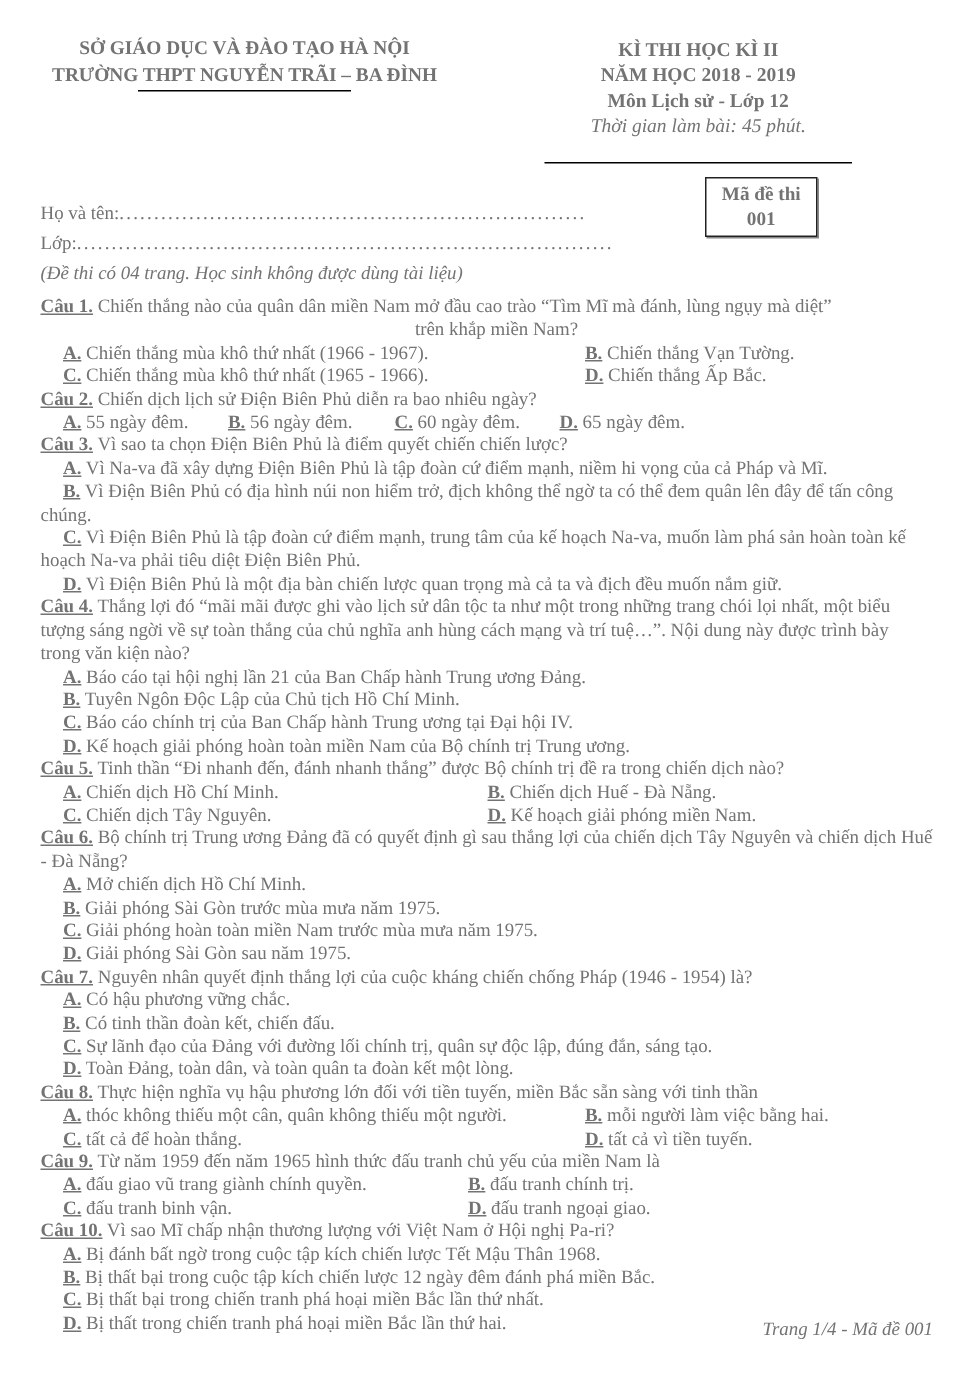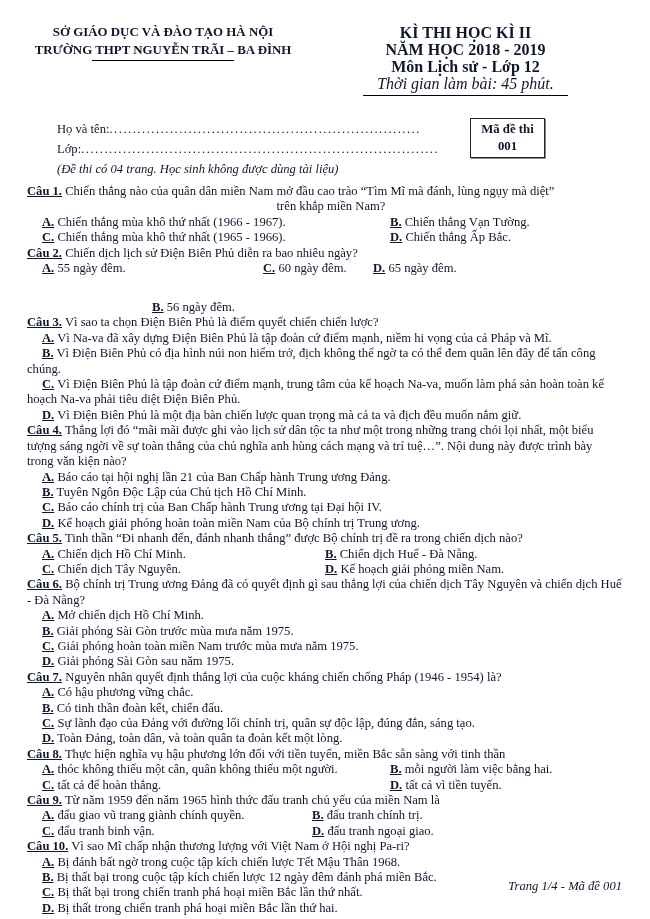--- a/index.html
+++ b/index.html
@@ -1,53 +1,53 @@
 <!DOCTYPE html>
 <html><head>
 <meta charset="utf-8">
 <style>
   html,body{margin:0;padding:0;background:#fff;}
   .page{
-    position:relative;width:650px;height:919px;background:#fff;color:#0f172a;
+    position:relative;width:650px;height:919px;background:#fff;color:#737373;
     font-family:"Liberation Serif","DejaVu Serif",serif;
     font-size:12.6px;line-height:15.4px;overflow:hidden;
   }
   b{font-weight:bold;text-decoration:underline;}
   
   .header{display:flex;padding:24px 27px 0 27px;}
   .hl{width:272px;text-align:center;font-weight:bold;font-size:12.9px;line-height:17.5px;}
   .hl-rule{width:142px;height:0;border-top:1.3px solid #000;margin:1px auto 0 auto;}
   .exam-type{margin-top:15px;}
   .hgap{width:64px;}
-  .hr-block{width:205px;text-align:center;font-size:16px;line-height:17px;border-bottom:1.3px solid #000;padding-bottom:3px;height:fit-content;}
+  .hr-block{width:205px;text-align:center;font-size:13px;line-height:17px;border-bottom:1.3px solid #000;padding-bottom:16px;height:fit-content;}
   .hb{font-weight:bold;}
   .duration{font-style:italic;}
   
   .code-box{
     position:absolute;left:470px;top:118px;width:73px;height:36px;
     border:1.3px solid #222;box-shadow:1px 1px 0 #888;
     text-align:center;font-weight:bold;font-size:12.8px;line-height:17px;padding-top:2px;background:#fff;
   }
   
-  .info{padding:26px 12px 0 27px;margin-left:30px;}
+  .info{padding:26px 12px 0 27px;}
   .info-line{height:20px;white-space:nowrap;overflow:hidden;}
   .dots{letter-spacing:1.5px;}
   .note{font-style:italic;height:18px;}
   
   .questions{padding:4px 28px 0 27px;}
   .q-text{}
   .q-cont{margin-left:13px;text-align:center;}
   .opt{text-indent:15px;}
   .opt-row{display:flex;margin-left:15px;}
   .opt-row .opt-s{flex:1 1 auto;}
   .opt-row .w348{flex:0 0 348px;width:348px;}
   .opt-row .w283{flex:0 0 283px;width:283px;}
   .opt-row .w270{flex:0 0 270px;width:270px;}
   .opt-row .c4a{flex:0 0 110px;width:110px;}
-  .opt-row .c4b{flex:0 0 111px;width:111px;margin-top:39px;}
+  .opt-row .c4b{flex:0 0 111px;width:111px;}
   .opt-row .c4c{flex:0 0 110px;width:110px;}
   
   .footer{position:absolute;right:28px;top:879px;font-style:italic;font-size:12.6px;}
 </style>
 </head>
 <body>
 
 <div class="page">
 
   <div class="header">

